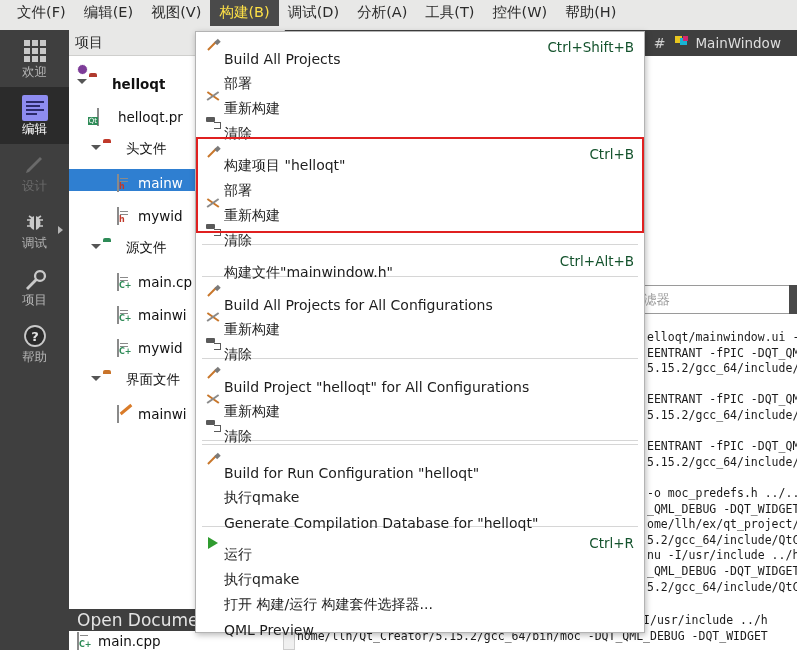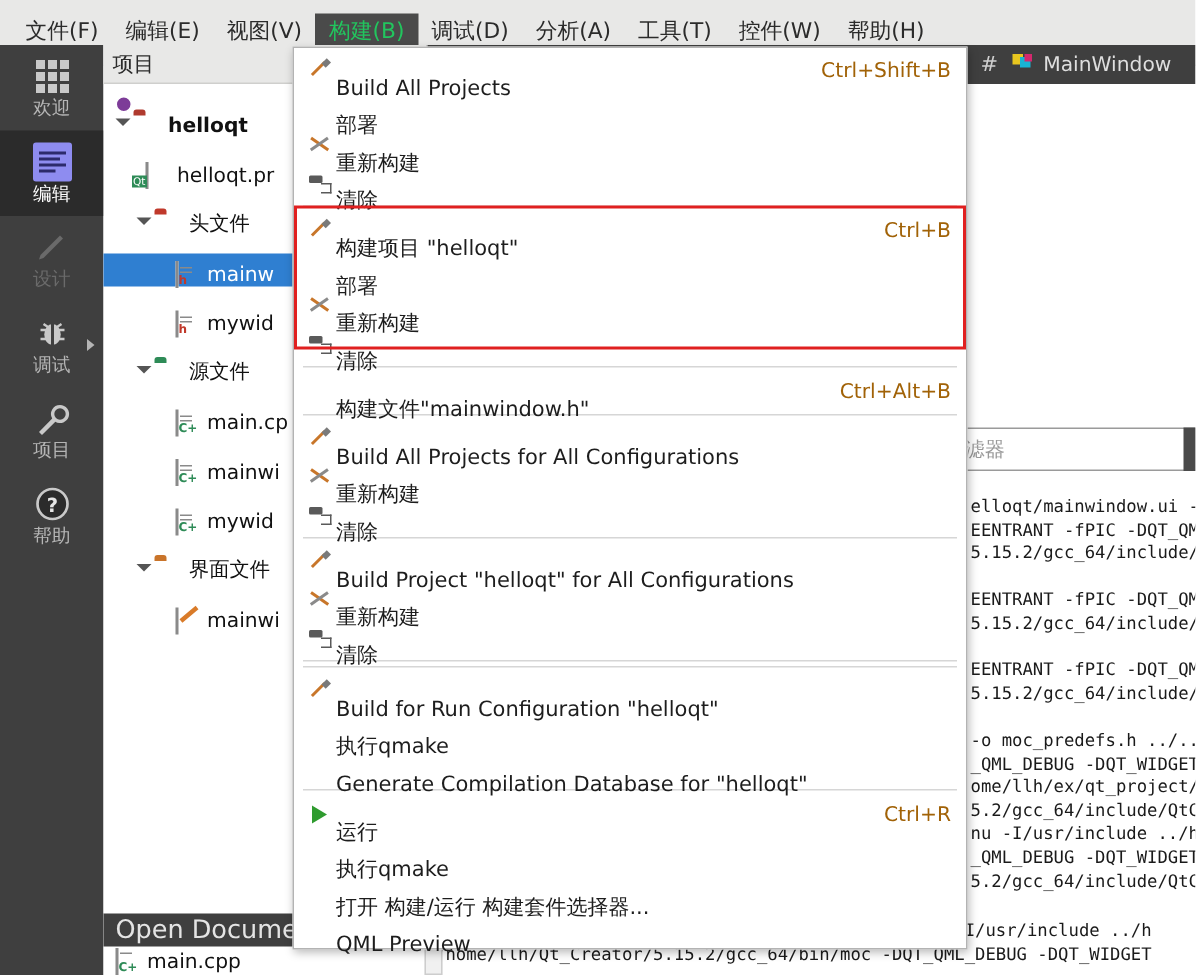--- a/index.html
+++ b/index.html
@@ -10,28 +10,28 @@
     font-family: "DejaVu Sans", "Liberation Sans", sans-serif;
     background: #ffffff;
   }
   #app { position: relative; width: 797px; height: 650px; overflow: hidden; }
 
   
   .menubar {
     position: absolute; top: 0; left: 0; width: 797px; height: 44px;
     background: #e8e8e7;
     border-bottom: 1px solid #cfcfcd;
-    display: flex; align-items: center;
+    display: flex; align-items: flex-start;
     padding-left: 8px;
   }
   .menubar-item {
     font-size: 14.5px; color: #2b2b2b; padding: 5px 9px 6px 9px;
     white-space: nowrap; line-height: 1;
   }
-  .menubar-item.active { background: #4a4a4a; color: #22c55e; }
+  .menubar-item.active { background: #4a4a4a; color: #fde047; }
 
   
   .modebar {
     position: absolute; top: 30px; left: 0; width: 69px; height: 620px;
     background: #3f3f3f;
   }
   .mode {
     width: 69px; height: 57px;
     display: flex; flex-direction: column; align-items: center; justify-content: center;
     gap: 2px;
@@ -144,21 +144,21 @@
     padding: 2px 0 2px 0;
     z-index: 40;
   }
   .mitem {
     display: flex; align-items: center; height: 25px;
     font-size: 14px; color: #1d1d1d; padding: 0 10px 0 6px;
     white-space: nowrap;
   }
   .mitem .ic { width: 22px; flex: none; display: flex; align-items: center; justify-content: center; }
   .mitem .tx { flex: 1; margin-top: 24px; }
-  .mitem .sc { color: #a16207; font-size: 13.5px; padding-left: 14px; }
+  .mitem .sc { color: #14532d; font-size: 13.5px; padding-left: 14px; }
   .mitem.disabled { color: #a7a7a7; }
   .mitem.disabled .sc { color: #a7a7a7; }
   .msep { height: 1px; background: #d6d6d6; margin: 3px 6px 3px 6px; }
   .redbox {
     position: absolute; left: 196px; top: 137px; width: 448px; height: 96px;
     border: 2px solid #e02020; pointer-events: none; z-index: 60;
   }
 
   
   .ico-hammer { width: 13px; height: 13px; position: relative; display: inline-block; }

